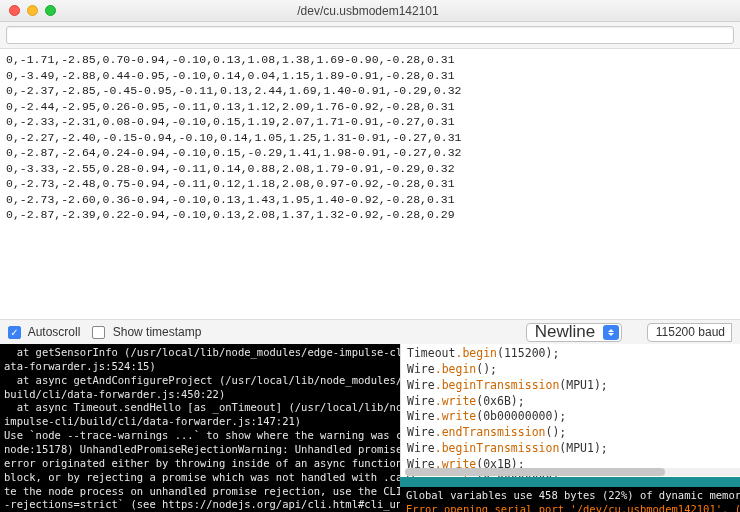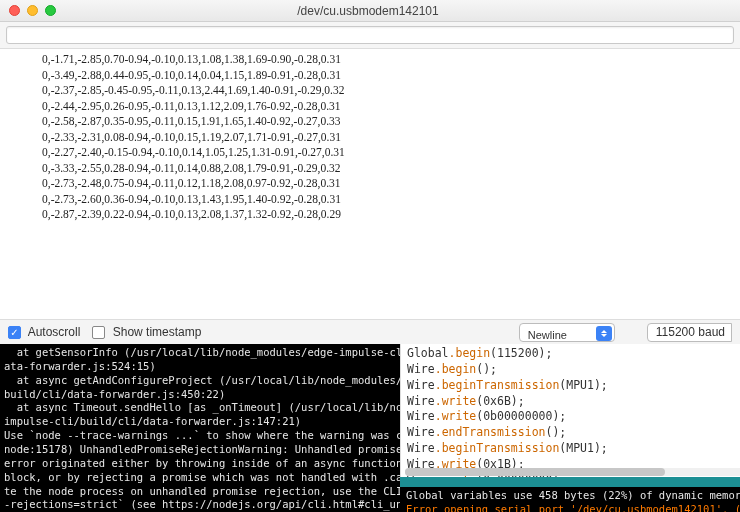--- a/index.html
+++ b/index.html
@@ -6,30 +6,30 @@
   html, body { width: 740px; height: 512px; overflow: hidden; font-family: -apple-system, "Helvetica Neue", Arial, sans-serif; font-size: 12px; }
   .titlebar { height: 22px; background: linear-gradient(#f6f6f6,#e8e8e8); border-bottom: 1px solid #d0d0d0; display:flex; align-items:center; }
   .traffic { display:flex; gap:7px; padding-left:9px; }
   .tl { width:11px; height:11px; border-radius:50%; }
   .tl.red { background:#ff5f57; border:1px solid #e24238; }
   .tl.yel { background:#ffbd2e; border:1px solid #e1a117; }
   .tl.grn { background:#28c940; border:1px solid #13aa2b; }
   .title { flex:1; text-align:center; font-size:12px; color:#444; margin-left:-60px; }
   .inputrow { padding:4px 6px; background:#f5f5f5; border-bottom:1px solid #ddd; }
   .inputrow input { width:100%; height:18px; border:1px solid #c9c9c9; border-radius:3px; padding:1px 4px; font-size:11px; box-shadow: inset 0 1px 2px rgba(0,0,0,0.07); }
-  .monitor-body { height:270px; overflow:hidden; background:#fff; padding:3px 6px 0 6px; font-family: Liberation Serif, serif; font-size:11.5px; color:#222; line-height:1.35; white-space:nowrap;margin-left:36px; }
+  .monitor-body { height:270px; overflow:hidden; background:#fff; padding:3px 6px 0 6px; font-family: Liberation Mono, monospace; font-size:11.5px; color:#222; line-height:1.35; white-space:nowrap; }
   .bottombar { height:25px; background:#f4f4f4; border-top:1px solid #ddd; display:flex; align-items:center; padding:0 8px; gap:12px; font-size:12px; color:#333; }
   .cb { width:13px; height:13px; border:1px solid #888; border-radius:2px; display:inline-flex; align-items:center; justify-content:center; background:#fff; margin-right:4px; vertical-align:middle; }
   .cb.checked { background:#3b82f6; border-color:#3b82f6; }
   .cb.checked::after { content:"✓"; color:#fff; font-size:10px; line-height:1; }
-  .select { margin-left:auto; height:19px; min-width:96px; border:1px solid #bcbcbc; border-radius:4px; background:#fff; display:flex; align-items:flex-end; padding:0 2px 0 8px; font-size:11px; position:relative; }
+  .select { margin-left:auto; height:19px; min-width:96px; border:1px solid #bcbcbc; border-radius:4px; background:#fff; display:flex; align-items:center; padding:0 2px 0 8px; font-size:17px; position:relative; }
   .sel-arrow { width:16px; height:15px; margin-left:auto; border-radius:3px; background:#3b82f6; display:flex; flex-direction:column; align-items:center; justify-content:center; gap:1px; }
   .sel-arrow::before { content:""; border-left:3px solid transparent; border-right:3px solid transparent; border-bottom:3px solid #fff; }
   .sel-arrow::after { content:""; border-left:3px solid transparent; border-right:3px solid transparent; border-top:3px solid #fff; }
-  .baud { margin-left:20px; height:19px; border:1px solid #bcbcbc; border-radius:4px 0 0 4px; background:#fff; padding:0 6px 0 8px; display:flex; align-items:center; }
+  .baud { margin-left:13px; height:19px; border:1px solid #bcbcbc; border-radius:4px 0 0 4px; background:#fff; padding:0 6px 0 8px; display:flex; align-items:center; }
   .lower { display:flex; height:173px; }
   .term { flex:0 0 400px; background:#000; color:#e6e6e6; font-family: Menlo, Consolas, monospace; font-size:10.5px; line-height:1.32; padding:2px 4px 4px 4px; overflow:hidden; white-space:pre; }
   .rightstack { flex:1; display:flex; flex-direction:column; }
   .code { flex:1; background:#fff; border-left:1px solid #ddd; padding:2px 6px; font-family: Menlo, Consolas, monospace; font-size:11.5px; line-height:1.38; color:#333; overflow:hidden; position:relative; }
   .code .kw { color:#cc6600; }
   .tealbar { height:10px; background:#1c8f94; }
   .status { height:30px; background:#000; color:#e6e6e6; font-family: Menlo, Consolas, monospace; font-size:10.5px; padding:2px 6px; line-height:1.3; white-space:nowrap; overflow:hidden; }
   .status .err { color:#ff7a00; }
   .hscroll { position:absolute; bottom:1px; left:4px; right:4px; height:8px; background:#f0f0f0; border-radius:4px; }
   .hscroll .thumb { position:absolute; left:0; top:0; height:8px; width:60%; background:#c7c7c7; border-radius:4px; }
@@ -48,23 +48,23 @@
 
 <div class="inputrow">
   <input type="text" placeholder="" style="">
 </div>
 
 <div class="monitor-body" id="monitor">
     <div>0,-1.71,-2.85,0.70-0.94,-0.10,0.13,1.08,1.38,1.69-0.90,-0.28,0.31</div>
     <div>0,-3.49,-2.88,0.44-0.95,-0.10,0.14,0.04,1.15,1.89-0.91,-0.28,0.31</div>
     <div>0,-2.37,-2.85,-0.45-0.95,-0.11,0.13,2.44,1.69,1.40-0.91,-0.29,0.32</div>
     <div>0,-2.44,-2.95,0.26-0.95,-0.11,0.13,1.12,2.09,1.76-0.92,-0.28,0.31</div>
-    <div>0,-2.58,-2.87,0.35-0.95,-0.11,0.15,1.91,1.65,1.40-0.92,-0.27,0.33</div>
     <div>0,-2.33,-2.31,0.08-0.94,-0.10,0.15,1.19,2.07,1.71-0.91,-0.27,0.31</div>
     <div>0,-2.27,-2.40,-0.15-0.94,-0.10,0.14,1.05,1.25,1.31-0.91,-0.27,0.31</div>
+    <div>0,-2.87,-2.64,0.24-0.94,-0.10,0.15,-0.29,1.41,1.98-0.91,-0.27,0.32</div>
     <div>0,-3.33,-2.55,0.28-0.94,-0.11,0.14,0.88,2.08,1.79-0.91,-0.29,0.32</div>
     <div>0,-2.73,-2.48,0.75-0.94,-0.11,0.12,1.18,2.08,0.97-0.92,-0.28,0.31</div>
     <div>0,-2.73,-2.60,0.36-0.94,-0.10,0.13,1.43,1.95,1.40-0.92,-0.28,0.31</div>
     <div>0,-2.87,-2.39,0.22-0.94,-0.10,0.13,2.08,1.37,1.32-0.92,-0.28,0.29</div>
   </div>
 
 <div class="bottombar">
   <label>
     <span class="cb checked"></span>
     <span>Autoscroll</span>
@@ -79,21 +79,21 @@
   </div>
   <div class="baud">
     <span>115200 baud</span>
   </div>
 </div>
 
 <div class="lower">
   <div class="term" id="term"><div>  at getSensorInfo (/usr/local/lib/node_modules/edge-impulse-cli/bui</div><div>ata-forwarder.js:524:15)</div><div>  at async getAndConfigureProject (/usr/local/lib/node_modules/edge-</div><div>build/cli/data-forwarder.js:450:22)</div><div>  at async Timeout.sendHello [as _onTimeout] (/usr/local/lib/node_mo</div><div>impulse-cli/build/cli/data-forwarder.js:147:21)</div><div>Use `node --trace-warnings ...` to show where the warning was created</div><div>node:15178) UnhandledPromiseRejectionWarning: Unhandled promise rejec</div><div>error originated either by throwing inside of an async function witho</div><div>block, or by rejecting a promise which was not handled with .catch().</div><div>te the node process on unhandled promise rejection, use the CLI flag</div><div>-rejections=strict` (see https://nodejs.org/api/cli.html#cli_unhandl</div></div>
   <div class="rightstack">
     <div class="code" id="code">
-      <div><span>Global</span><span class="kw">.begin</span><span>(115200);</span></div>
+      <div><span>Timeout</span><span class="kw">.begin</span><span>(115200);</span></div>
         <div><span>Wire</span><span class="kw">.begin</span><span>();</span></div>
         <div><span>Wire</span><span class="kw">.beginTransmission</span><span>(MPU1);</span></div>
         <div><span>Wire</span><span class="kw">.write</span><span>(0x6B);</span></div>
         <div><span>Wire</span><span class="kw">.write</span><span>(0b00000000);</span></div>
         <div><span>Wire</span><span class="kw">.endTransmission</span><span>();</span></div>
         <div><span>Wire</span><span class="kw">.beginTransmission</span><span>(MPU1);</span></div>
         <div><span>Wire</span><span class="kw">.write</span><span>(0x1B);</span></div>
         <div><span>Wire</span><span class="kw">.write</span><span>(0x00000000);</span></div>
         <div class="hscroll">
           <div class="thumb"></div>

